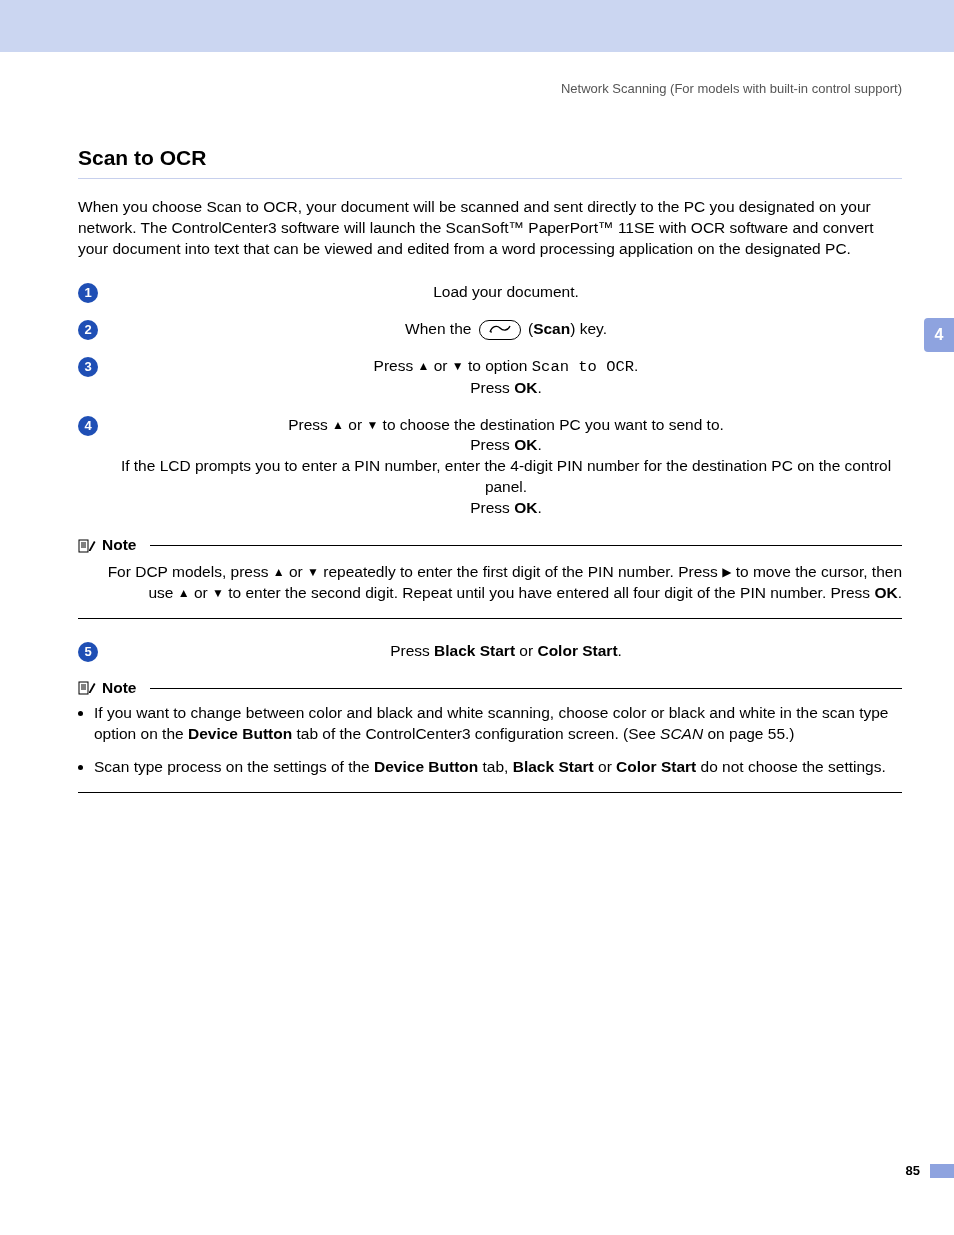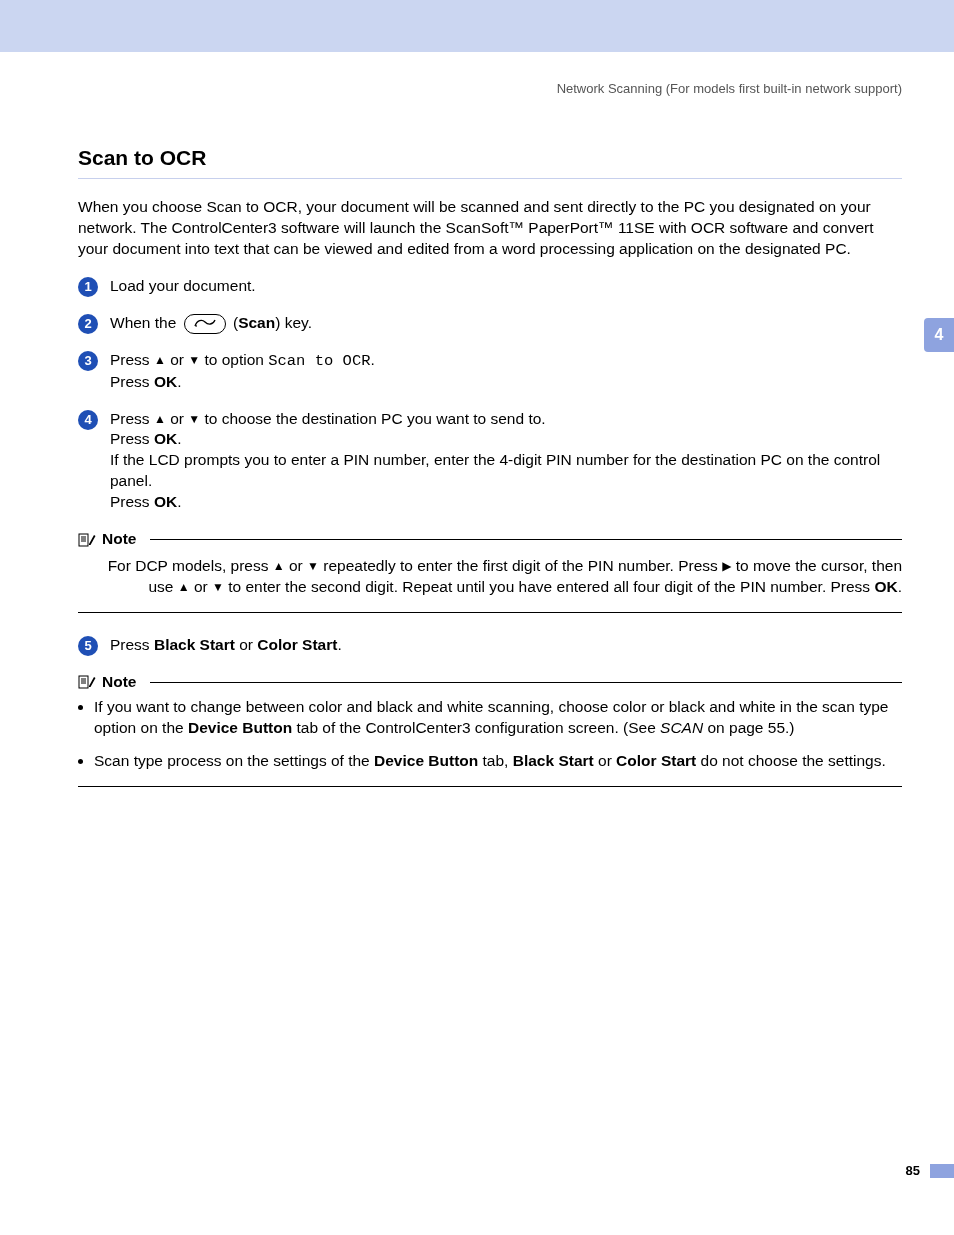--- a/index.html
+++ b/index.html
@@ -32,42 +32,42 @@
     font-weight: bold;
     margin: 0 0 6px 0;
   }
   .title-rule {
     height: 1px;
     background: #7a8fd0;
     border-bottom: 1px solid #c7d0ed;
     margin-bottom: 18px;
   }
   .intro {
-    margin-bottom: 16px;
+    margin-bottom: 22px;
   }
   .step {
     display: flex;
     align-items: flex-start;
     margin-bottom: 16px;
   }
   .step-num {
     width: 20px; height: 20px;
     border-radius: 50%;
     background: #1f4fb5;
     color: #fff;
     font-weight: bold;
     font-size: 13px;
     display: flex;
     align-items: center;
     justify-content: center;
     flex-shrink: 0;
     margin-right: 12px;
     margin-top: 1px;
   }
-  .step-body { flex: 1; }
+  .step-body { flex: 1; text-align: center; }
   .mono { font-family: "Courier New", monospace; }
   .tri { font-size: 12px; display:inline-block; position:relative; top:-1px;}
   .key-oval {
     display: inline-flex;
     align-items: center;
     justify-content: center;
     border: 1.5px solid #000;
     border-radius: 10px;
     padding: 1px 8px 2px 8px;
     margin: 0 3px;
@@ -143,21 +143,21 @@
   .pencil-icon svg { display:block; }
 </style>
 </head>
 <body>
 
 <div class="top-band"></div>
 
 <div class="side-tab">4</div>
 
 <div class="page">
-  <div class="header-line">Network Scanning (For models first built-in network support)</div>
+  <div class="header-line">Network Scanning (For models with built-in control support)</div>
 
   <h1>Scan to OCR</h1>
   <div class="title-rule"></div>
 
   <div class="intro">When you choose Scan to OCR, your document will be scanned and sent directly to the PC you designated on your network. The ControlCenter3 software will launch the ScanSoft™ PaperPort™ 11SE with OCR software and convert your document into text that can be viewed and edited from a word processing application on the designated PC.</div>
 
   <div class="step">
     <div class="step-num">1</div>
     <div class="step-body">Load your document.</div>
   </div>

